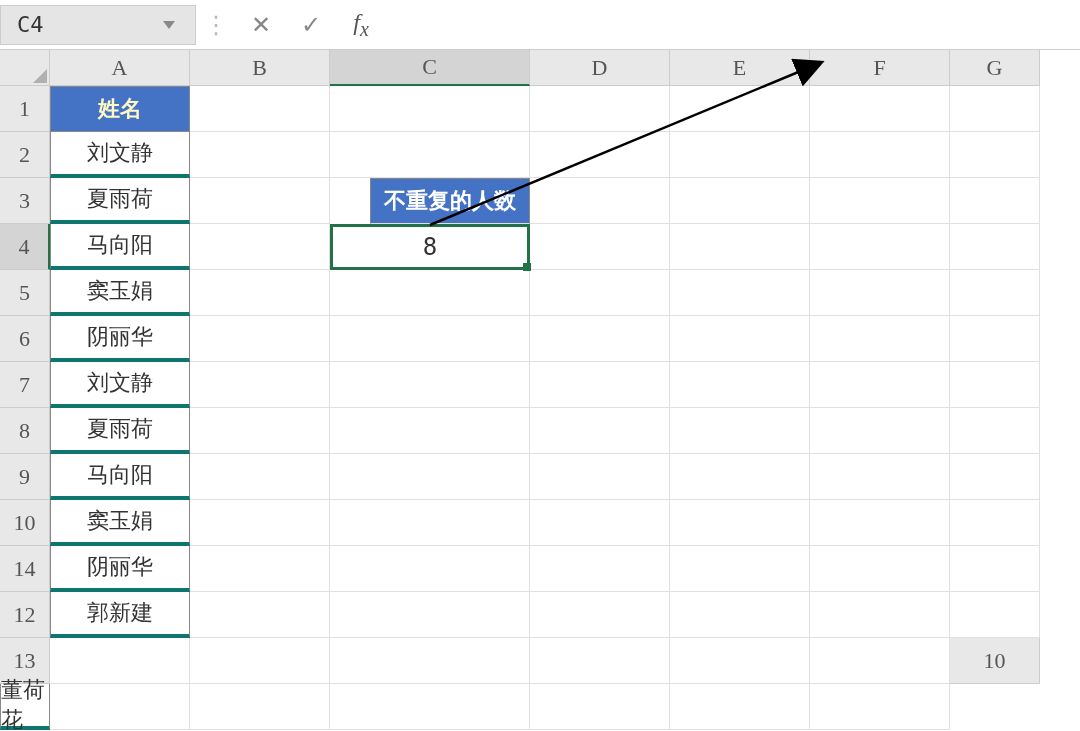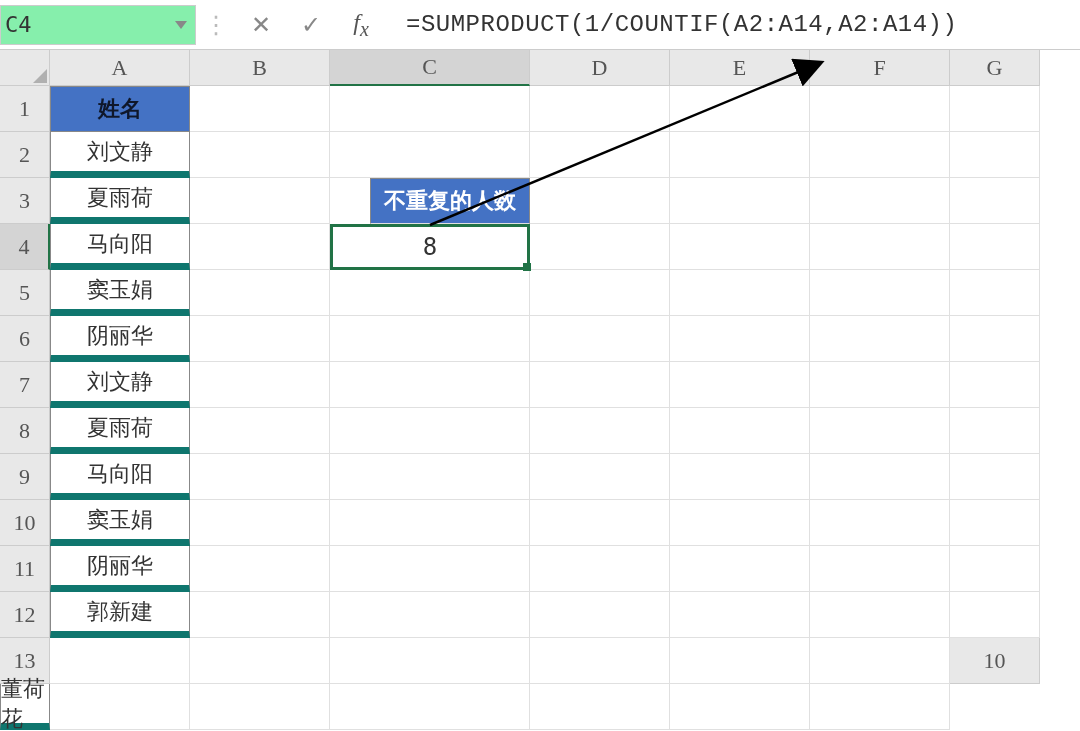--- a/index.html
+++ b/index.html
@@ -1,57 +1,56 @@
 <!DOCTYPE html>
 <html><head>
 <meta charset="utf-8">
 <style>
 * { box-sizing: border-box; margin: 0; padding: 0; }
 body { font-family: "Microsoft YaHei", Arial, sans-serif; font-size: 20px; color: #333; background: #fff; width: 1080px; position: relative; }
 
 .formula-bar { display: flex; align-items: center; height: 50px; border-bottom: 1px solid #ccc; background: #fff; }
-.name-box { width: 196px; height: 40px; border: 1px solid #ccc; display: flex; align-items: center; padding: 0 4px; position: relative; background: #86efac; }
+.name-box { width: 196px; height: 40px; border: 1px solid #ccc; display: flex; align-items: center; padding: 0 16px; position: relative; background: #e5e5e5; }
 .name-box-text { flex: 1; font-size: 22px; color: #333; font-family: Consolas, monospace; }
 .name-box-arrow { width: 0; height: 0; border-left: 6px solid transparent; border-right: 6px solid transparent; border-top: 8px solid #888; margin-right: 4px; }
 .fb-sep { width: 40px; display: flex; justify-content: center; color: #bbb; font-size: 24px; }
 .fb-btn { width: 50px; display: flex; justify-content: center; align-items: center; color: #888; font-size: 24px; }
 .fx-label { font-style: italic; font-family: "Times New Roman", serif; color: #555; font-size: 24px; }
 .formula-text { flex: 1; padding-left: 20px; font-family: Consolas, "Courier New", monospace; font-size: 24px; color: #333; letter-spacing: 0.5px; }
 
 .sheet { display: grid; grid-template-columns: 50px 140px 140px 200px 140px 140px 140px 90px; }
 .hdr { background: #e8e8e8; border-right: 1px solid #ccc; border-bottom: 1px solid #ccc; display: flex; justify-content: center; align-items: center; font-family: "Times New Roman", serif; font-size: 22px; color: #555; height: 36px; }
 .corner { background: #e8e8e8; border-right: 1px solid #ccc; border-bottom: 1px solid #ccc; position: relative; }
 .corner::after { content: ""; position: absolute; right: 2px; bottom: 2px; width: 0; height: 0; border-right: 14px solid #b0b0b0; border-top: 14px solid transparent; }
 .rowhdr { background: #e8e8e8; border-right: 1px solid #ccc; border-bottom: 1px solid #ccc; display: flex; justify-content: center; align-items: center; font-family: "Times New Roman", serif; font-size: 22px; color: #555; height: 46px; }
 .rowhdr.sel { background: #d4d4d4; border-right: 2px solid #217346; }
 .hdr.sel { background: #d4d4d4; border-bottom: 2px solid #217346; }
 .cell { border-right: 1px solid #e0e0e0; border-bottom: 1px solid #e0e0e0; display: flex; justify-content: center; align-items: center; height: 46px; font-size: 22px; background: #fff; }
-.data-cell { border-right: 1px solid #888; border-bottom: 7px solid #0f766e; border-left: 1px solid #888; }
-.hdr-cell { background: #4472c4; color: #0f172a; font-weight: bold; font-size: 22px; border: 1px solid #888; }
+.data-cell { border-right: 1px solid #888; border-bottom: 4px solid #0f766e; border-left: 1px solid #888; }
+.hdr-cell { background: #4472c4; color: #fef9c3; font-weight: bold; font-size: 22px; border: 1px solid #888; }
 .title-cell { background: #4472c4; color: #fff; font-weight: bold; font-size: 22px; border-top: 1px solid #888; border-left: 1px solid #888; border-right: 1px solid #888; margin-left: 40px; }
 .active-cell { border: 3px solid #217346; font-size: 24px; font-family: Consolas, monospace; position: relative; }
 .active-cell::after { content: ""; position: absolute; right: -4px; bottom: -4px; width: 8px; height: 8px; background: #217346; }
 
 svg.arrow { position: absolute; top: 55px; left: 420px; pointer-events: none; }
 </style>
 </head>
 <body>
 
 <div class="formula-bar">
   <div class="name-box">
     <span class="name-box-text">C4</span>
     <span class="name-box-arrow"></span>
   </div>
   <div class="fb-sep">⋮</div>
   <div class="fb-btn">✕</div>
   <div class="fb-btn">✓</div>
   <div class="fb-btn">
       <span class="fx-label">f<sub>x</sub></span>
     </div>
-  <div class="formula-text">=SUMPRODUCT(1/COUNTIF(A2:A14,A2:A14))</div>
 </div>
 
 <div class="sheet">
   <div class="corner"></div>
   <div class="hdr">A</div>
   <div class="hdr">B</div>
   <div class="hdr sel">C</div>
   <div class="hdr">D</div>
   <div class="hdr">E</div>
   <div class="hdr">F</div>
@@ -140,21 +139,21 @@
 
   <div class="rowhdr">10</div>
   <div class="cell data-cell">窦玉娟</div>
   <div class="cell"></div>
   <div class="cell"></div>
   <div class="cell"></div>
   <div class="cell"></div>
   <div class="cell"></div>
   <div class="cell"></div>
 
-  <div class="rowhdr">11</div>
+  <div class="rowhdr">14</div>
   <div class="cell data-cell">阴丽华</div>
   <div class="cell"></div>
   <div class="cell"></div>
   <div class="cell"></div>
   <div class="cell"></div>
   <div class="cell"></div>
   <div class="cell"></div>
 
   <div class="rowhdr">12</div>
   <div class="cell data-cell">郭新建</div>

